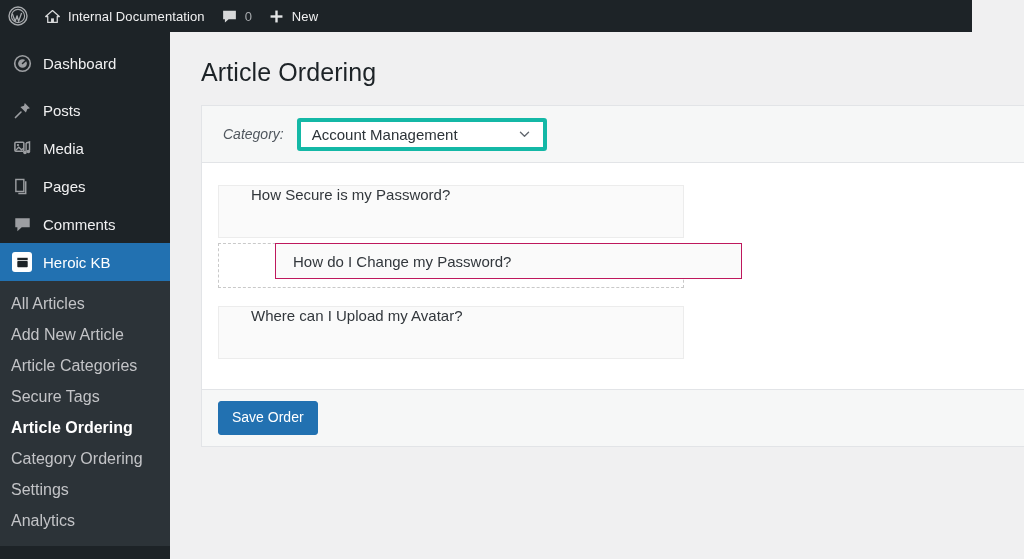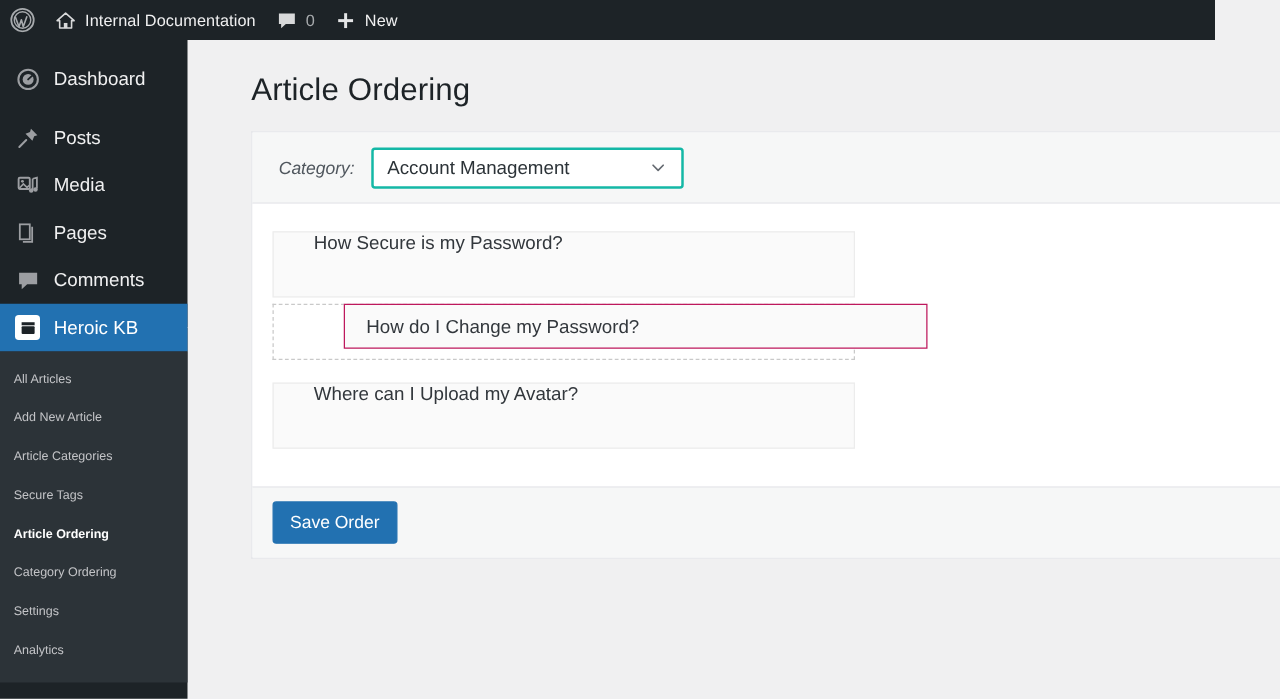--- a/index.html
+++ b/index.html
@@ -26,21 +26,21 @@
     color: #f0f0f1; white-space: nowrap;
   }
   .ab-wp { padding-left: 8px; padding-right: 8px; }
   .ab-label { font-size: 13px; letter-spacing: .1px; }
   .ab-count { color: #a7aaad; font-size: 13px; }
   .icon-svg { display: block; }
 
   
   #sidebar {
     position: absolute; top: 32px; left: 0;
-    width: 150px; height: 527px;
+    width: 170px; height: 527px;
     background: #1d2327;
     z-index: 40;
   }
   .menu-top { padding-top: 12px; }
   .menu-item {
     position: relative;
     display: flex; align-items: center;
     height: 38px;
     padding-left: 9px;
     color: #f0f0f1;
@@ -67,21 +67,21 @@
   }
   .kb-badge {
     width: 20px; height: 20px; border-radius: 3px;
     background: #ffffff;
     display: flex; align-items: center; justify-content: center;
   }
   .submenu { background: #2c3338; padding: 7px 0 10px 0; }
   .submenu-item {
     display: block;
     padding: 6px 0 6px 11px;
-    font-size: 10px;
+    font-size: 16px;
     color: #c3c4c7;
     line-height: 19px;
   }
   .submenu-item.active { color: #fff; font-weight: bold; }
 
   
   #content {
     position: absolute; top: 32px; left: 175px;
     width: 849px; height: 527px;
     background: #f0f0f1;
@@ -108,21 +108,21 @@
     padding-left: 21px;
   }
   .cat-label {
     font-style: italic; font-size: 14px; color: #50575e;
     margin-right: 13px;
   }
   .cat-select {
     position: relative;
     width: 250px; height: 33px;
     background: #fff;
-    border: 2px solid #14b8a6;
+    border: 4px solid #14b8a6;
     border-radius: 3px;
     display: flex; align-items: center;
     padding-left: 11px;
     font-size: 15px; color: #2c3338;
   }
   .cat-select .chev {
     position: absolute; right: 11px; top: 50%;
     transform: translateY(-50%);
     display: block;
   }

